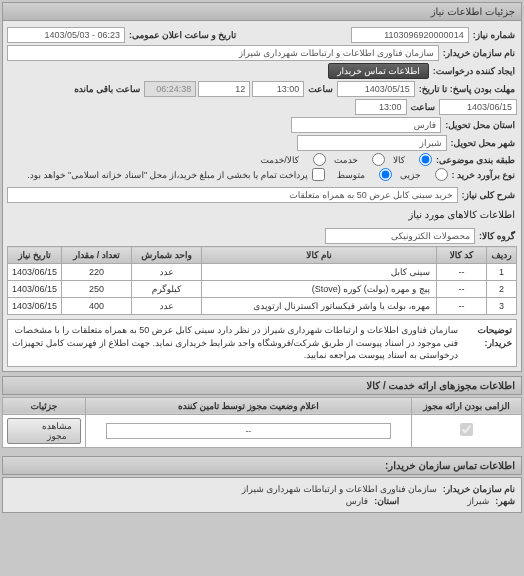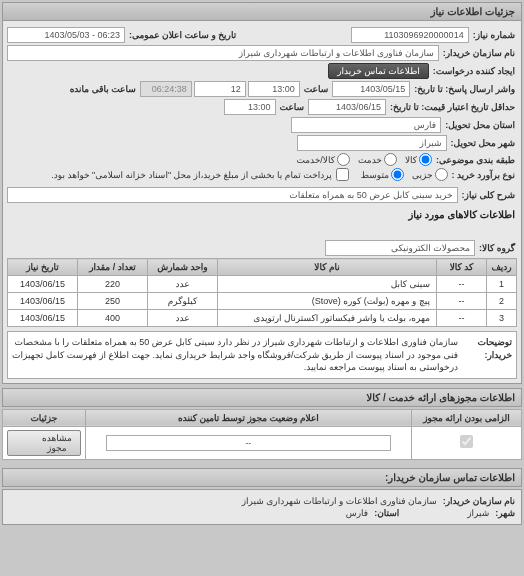--- a/index.html
+++ b/index.html
@@ -13,21 +13,21 @@
 }
 .panel {
   background: #e8e8e8;
   border: 1px solid #999;
   margin: 2px;
 }
 .panel-header {
   background: linear-gradient(#d0d0d0, #b8b8b8);
   border-bottom: 1px solid #999;
   padding: 3px 6px;
-  font-weight: bold;
+  font-weight: normal;
   font-size: 10px;
 }
 .panel-body {
   padding: 4px;
 }
 .row {
   display: flex;
   align-items: center;
   margin: 2px 0;
   flex-wrap: wrap;
@@ -70,27 +70,27 @@
   padding-left: 34px;
 }
 .radio-group {
   display: inline-flex;
   gap: 8px;
   align-items: center;
   font-size: 9px;
 }
 .radio-group label {
   display: inline-flex;
-  gap: 2px;
+  gap: 14px;
   align-items: center;
 }
 .section-title {
-  font-weight: bold;
+  font-weight: normal;
   font-size: 10px;
-  margin: 6px 2px 20px;
+  margin: 6px 2px 8px;
   color: #222;
 }
 table {
   width: 100%;
   border-collapse: collapse;
   font-size: 9px;
   background: #fff;
 }
 th, td {
   border: 1px solid #aaa;
@@ -149,31 +149,30 @@
       <span class="label">نام سازمان خریدار:</span>
       <span class="field wide">سازمان فناوری اطلاعات و ارتباطات شهرداری شیراز</span>
     </div>
 
     <div class="row">
       <span class="label">ایجاد کننده درخواست:</span>
       <button class="btn">اطلاعات تماس خریدار</button>
     </div>
 
     <div class="row">
-      <span class="label">واشر ارسال پاسخ: تا تاریخ:</span>
+      <span class="label">مهلت بودن پاسخ: تا تاریخ:</span>
       <span class="field w80">1403/05/15</span>
       <span class="label">ساعت</span>
       <span class="field w60">13:00</span>
       <span class="field w60">12</span>
       <span class="field w60 disabled-field">06:24:38</span>
       <span class="label">ساعت باقی مانده</span>
     </div>
 
     <div class="row">
-      <span class="label">حداقل تاریخ اعتبار قیمت: تا تاریخ:</span>
       <span class="field w80">1403/06/15</span>
       <span class="label">ساعت</span>
       <span class="field w60">13:00</span>
     </div>
 
     <div class="row">
       <span class="label">استان محل تحویل:</span>
       <span class="field w150">فارس</span>
     </div>
 
@@ -230,21 +229,21 @@
     </div>
 
     <table>
       <thead>
         <tr>
           <th style="width:30px">ردیف</th>
           <th style="width:50px">کد کالا</th>
           <th>نام کالا</th>
           <th style="width:70px">واحد شمارش</th>
           <th style="width:70px">تعداد / مقدار</th>
-          <th style="width:70px">تاریخ نیاز</th>
+          <th style="width:54px">تاریخ نیاز</th>
         </tr>
       </thead>
       <tbody id="goods-body">
           <tr>
             <td>1</td>
             <td>--</td>
             <td class="cell-r">سینی کابل</td>
             <td>عدد</td>
             <td>220</td>
             <td>1403/06/15</td>

